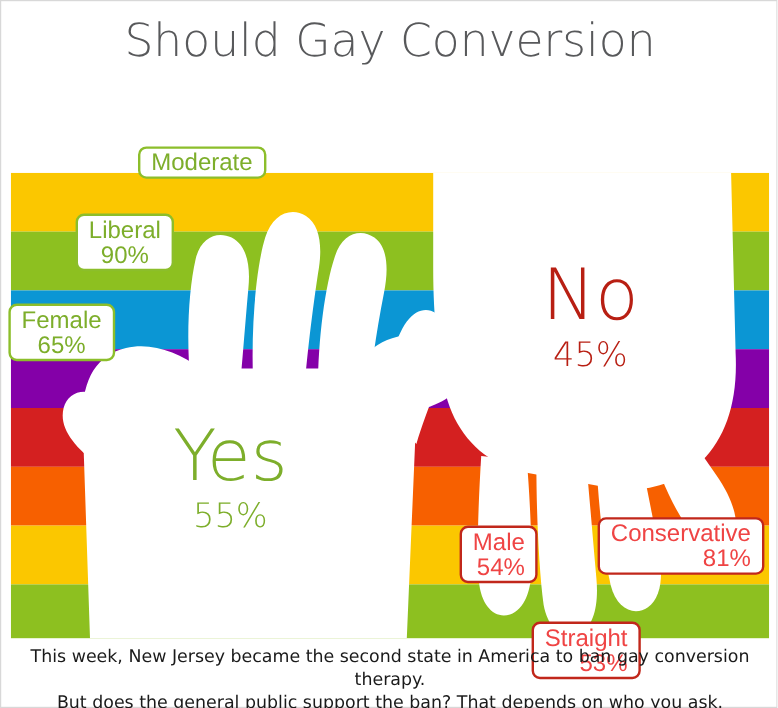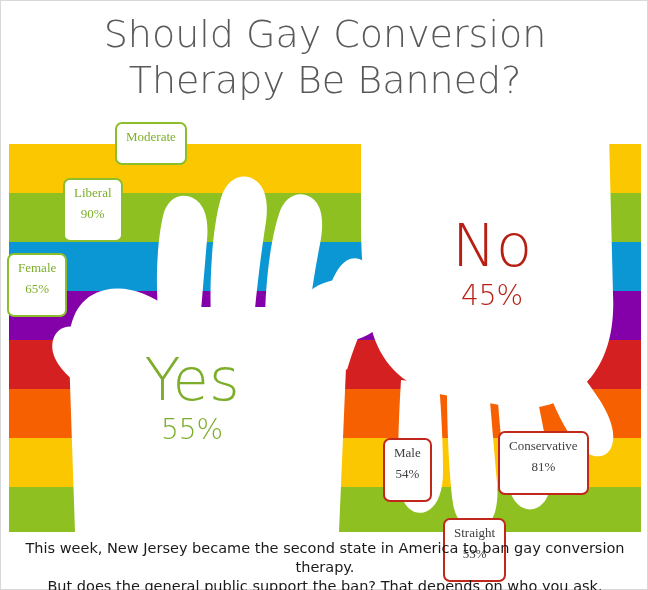--- a/index.html
+++ b/index.html
@@ -59,30 +59,30 @@
   .big-answer .pct  { display: block; font-size: 28px; margin-top: 7px; }
   #yes-answer { left: 108px; top: 206px; width: 150px; color: #7DAE2B; }
   #no-answer  { left: 408px; top: 72px;  width: 150px; color: #B81F13; }
 
   
   .callout {
     position: absolute;
     background: #ffffff;
     border-radius: 7px;
     text-align: center;
-    padding: 2px 9px 16px 9px;
+    padding: 2px 9px 0 9px;
     line-height: 21px;
-    font-size: 13px;
-    font-family: Liberation Serif, serif;
+    font-size: 20px;
+    font-family: Liberation Sans, sans-serif;
     white-space: nowrap;
   }
   .callout .name { display: block; }
   .callout .pct  { display: block; }
   .callout.green { border: 2px solid #8CBE2B; color: #7DAE2B; }
-  .callout.red   { border: 2px solid #C1271B; color: #404040; }
+  .callout.red   { border: 2px solid #C1271B; color: #ef4444; text-align: right; }
 
   
   #callout-moderate   { left: 114px; top: 121px; }
   #callout-liberal    { left:  62px; top: 177px; }
   #callout-gaylesbian { left: 192px; top: 180px; }
   #callout-female     { left:   6px; top: 252px; }
   
   #callout-male         { left: 382px; top: 437px; }
   #callout-straight     { left: 442px; top: 507px; margin-top: 10px; }
   #callout-conservative { left: 497px; top: 430px; }
@@ -100,21 +100,20 @@
   }
   #caption span { display: block; }
 </style>
 </head>
 <body>
 
 <div id="infographic">
 
   <div class="title-block">
     <span class="title-line">Should Gay Conversion</span>
-    <span class="title-line">Therapy Be Banned?</span>
   </div>
 
   <div id="band">
     <div class="stripe" style="top:0px;height:49px;background:#FBC700;"></div>
     <div class="stripe" style="top:49px;height:49px;background:#8DC020;"></div>
     <div class="stripe" style="top:98px;height:49px;background:#0B96D4;"></div>
     <div class="stripe" style="top:147px;height:49px;background:#8400A8;"></div>
     <div class="stripe" style="top:196px;height:49px;background:#D42020;"></div>
     <div class="stripe" style="top:245px;height:49px;background:#F76000;"></div>
     <div class="stripe" style="top:294px;height:49px;background:#FBC700;"></div>

